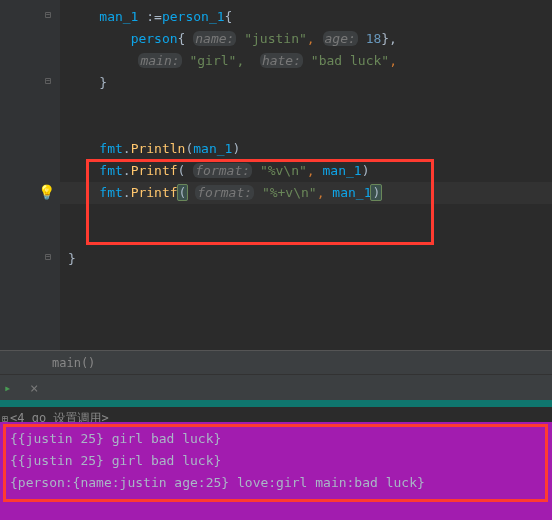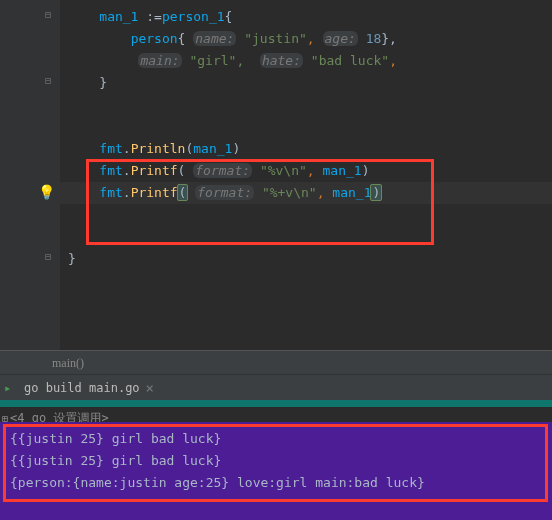--- a/index.html
+++ b/index.html
@@ -84,21 +84,20 @@
   }
 
   .breadcrumbs {
     height: 24px;
     background: #3c3f41;
     border-top: 1px solid #555;
     padding-left: 52px;
     line-height: 24px;
     color: #888;
     font-size: 12px;
-    font-family: Liberation Serif, serif;
   }
 
   .tab-bar {
     height: 26px;
     background: #3c3f41;
     border-top: 1px solid #323232;
     display: flex;
     align-items: center;
     padding-left: 4px;
   }
@@ -118,21 +117,21 @@
     background: #2b2b2b;
     color: #8a8a8a;
     font-size: 12px;
     padding-left: 2px;
     line-height: 22px;
     border-top: 7px solid #0f766e;
   }
   .tree-icon { font-size: 10px; margin-right: 2px; }
 
   .console {
-    background: #4c1d95;
+    background: #a21caf;
     position: relative;
     padding: 6px 0 0 10px;
     height: 98px;
   }
   .console-line {
     height: 22px;
     line-height: 22px;
     color: #a9b7c6;
     white-space: pre;
   }
@@ -190,21 +189,20 @@
 
   <div class="red-box-1"></div>
 </div>
 
 <div class="breadcrumbs">
   <span>main()</span>
 </div>
 
 <div class="tab-bar">
   <span class="run-icon">▸</span>
-  <span class="tab-label">go build main.go</span>
   <span class="tab-close">×</span>
 </div>
 
 <div class="console-header">
   <span class="tree-icon">⊞</span><span>&lt;4 go 设置调用&gt;</span>
 </div>
 
 <div class="console">
   <div class="console-line">{{justin 25} girl bad luck}</div>
   <div class="console-line">{{justin 25} girl bad luck}</div>

